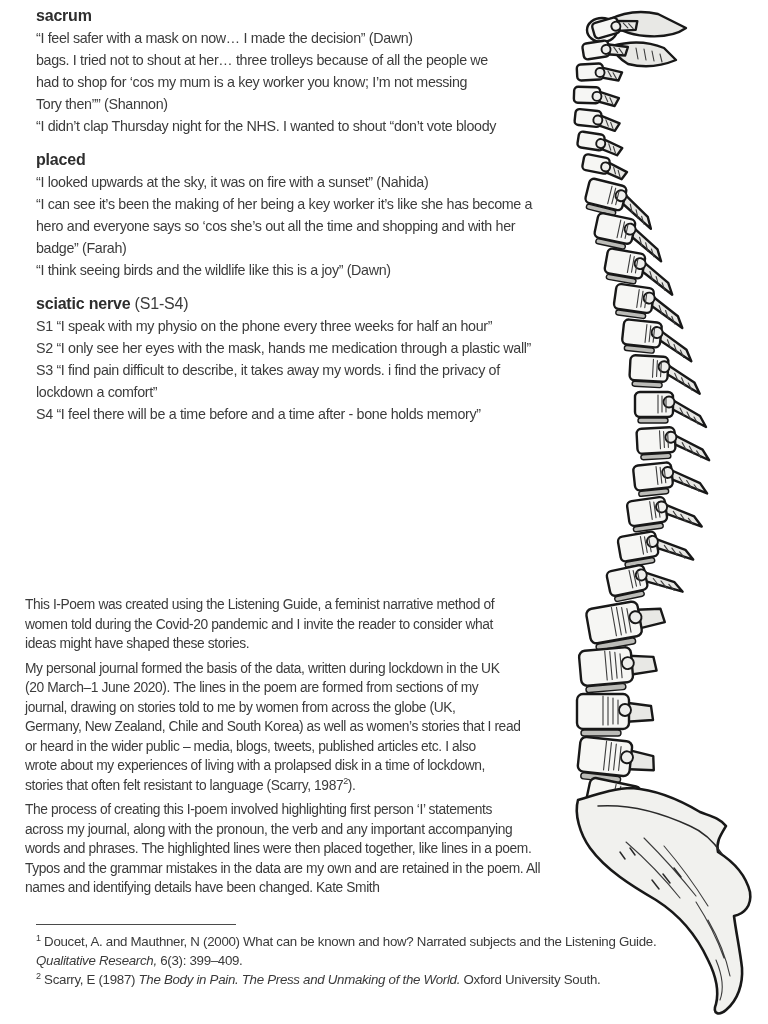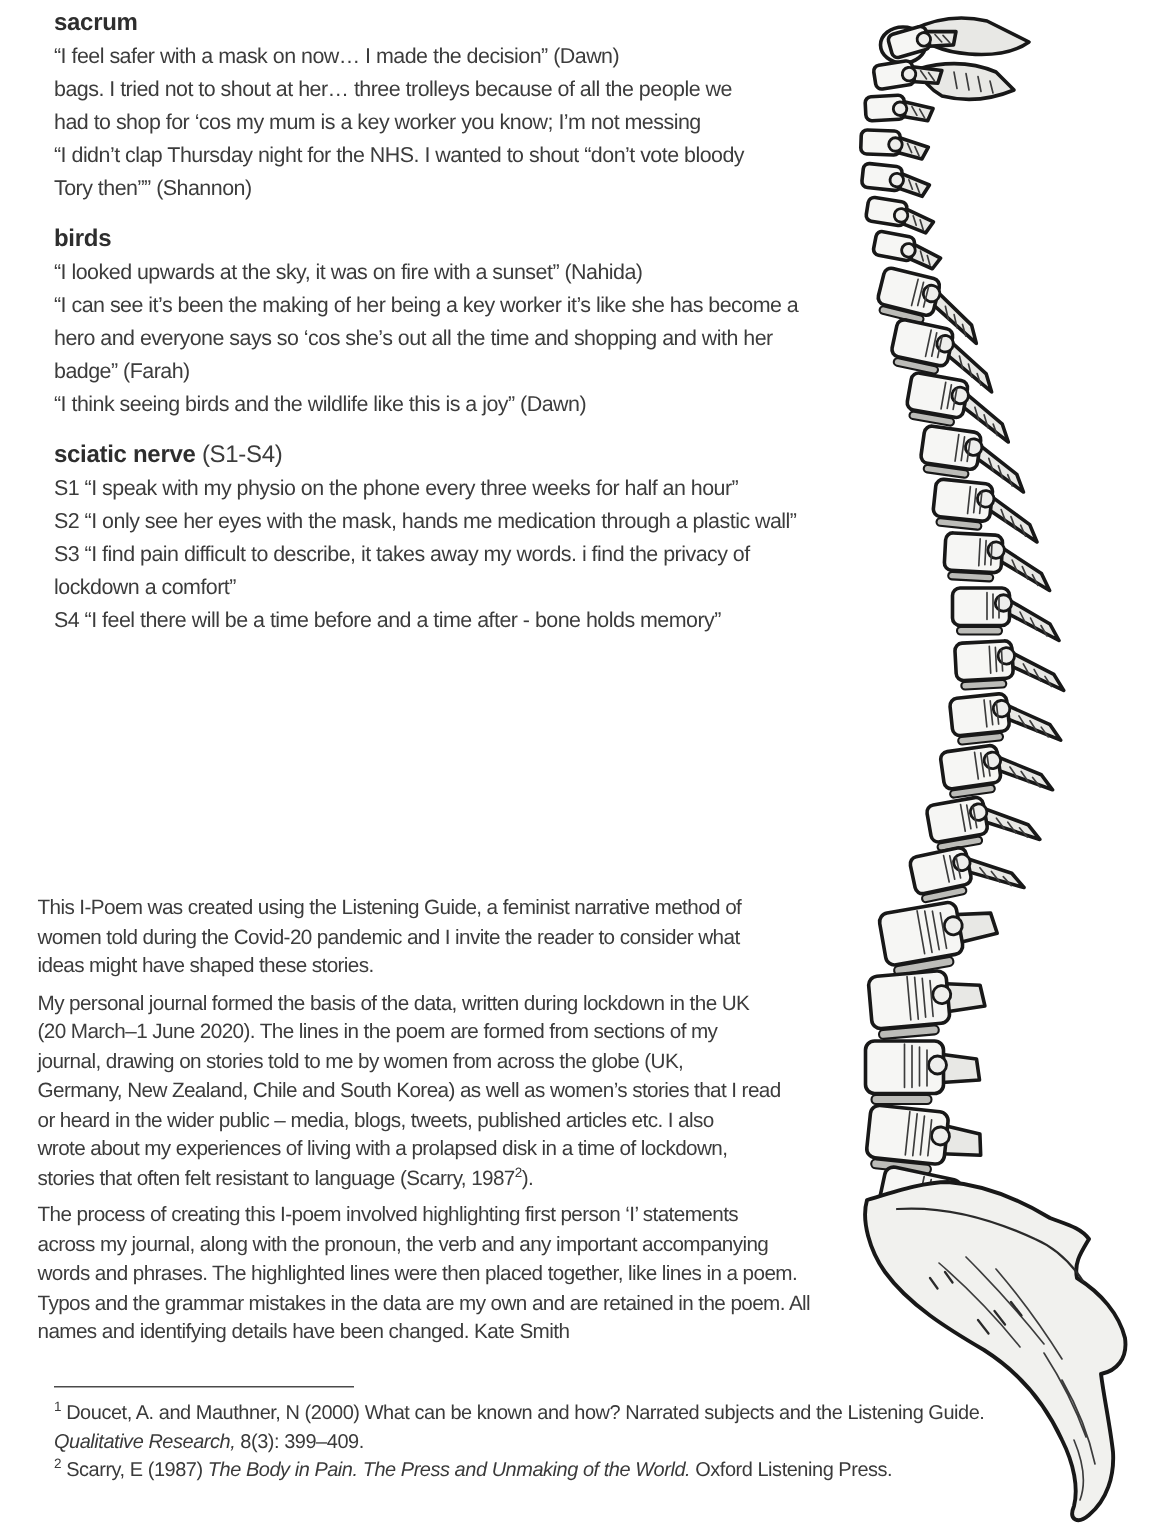--- a/index.html
+++ b/index.html
@@ -38,26 +38,26 @@
 </head>
 <body>
 
 <main class="text-col">
 
   <section>
     <h3><span class="hb">sacrum</span><span class="hn"></span></h3>
     <p class="ln">“I feel safer with a mask on now… I made the decision” (Dawn)</p>
     <p class="ln">bags. I tried not to shout at her…  three trolleys because of all the people we</p>
     <p class="ln">had to shop for ‘cos my mum is a key worker you know; I’m not messing</p>
+    <p class="ln">Tory then”” (Shannon)</p>
     <p class="ln">“I didn’t clap Thursday night for the NHS. I wanted to shout “don’t vote bloody</p>
-    <p class="ln">Tory then”” (Shannon)</p>
   </section>
 
   <section>
-    <h3><span class="hb">birds</span><span class="hn"></span></h3>
+    <h3><span class="hb">placed</span><span class="hn"></span></h3>
     <p class="ln">“I looked upwards at the sky, it was on fire with a sunset” (Nahida)</p>
     <p class="ln">“I can see it’s been the making of her being a key worker it’s like she has become a</p>
     <p class="ln">hero and everyone says so ‘cos she’s out all the time and shopping and with her</p>
     <p class="ln">badge” (Farah)</p>
     <p class="ln">“I think seeing birds and the wildlife like this is a joy” (Dawn)</p>
   </section>
 
   <section>
     <h3><span class="hb">sciatic nerve</span><span class="hn"> (S1-S4)</span></h3>
     <p class="ln">S1 “I speak with my physio on the phone every three weeks for half an hour”</p>
@@ -93,22 +93,22 @@
     <p class="ln"><span>words and phrases. The highlighted lines were then placed together, like lines in a poem.</span></p>
     <p class="ln"><span>Typos and the grammar mistakes in the data are my own and are retained in the poem. All</span></p>
     <p class="ln"><span>names and identifying details have been changed. Kate Smith</span></p>
   </div>
 
 </div>
 
 <div class="footnotes">
   <div class="fn-rule"></div>
   <p class="ln"><sup>1</sup><span> Doucet, A. and Mauthner, N (2000) What can be known and how? Narrated subjects and the Listening Guide.</span><i></i><span></span></p>
-  <p class="ln"><sup></sup><span></span><i>Qualitative Research,</i><span> 8(3): 399–409.</span></p>
-  <p class="ln"><sup>2</sup><span> Scarry, E (1987) </span><i>The Body in Pain. The Press and Unmaking of the World.</i><span> Oxford Listening Press.</span></p>
+  <p class="ln"><sup></sup><span></span><i>Qualitative Research,</i><span> 6(3): 399–409.</span></p>
+  <p class="ln"><sup>2</sup><span> Scarry, E (1987) </span><i>The Body in Pain. The Press and Unmaking of the World.</i><span> Oxford University South.</span></p>
 </div>
 
 <svg class="spine" viewBox="0 0 212 1024" aria-hidden="true">
   <defs>
     <g id="cv">
       <path class="bone3" d="M 8,-5 L 32,2 L 28,10 L 6,5 Z"></path>
       <rect class="bone" x="-13" y="-8" width="26" height="16" rx="4"></rect>
       <circle class="bone2" cx="10" cy="1" r="4.5"></circle>
       <path class="hatch" d="M 18,0 l 3,6 M 23,2 l 3,6"></path>
     </g>

